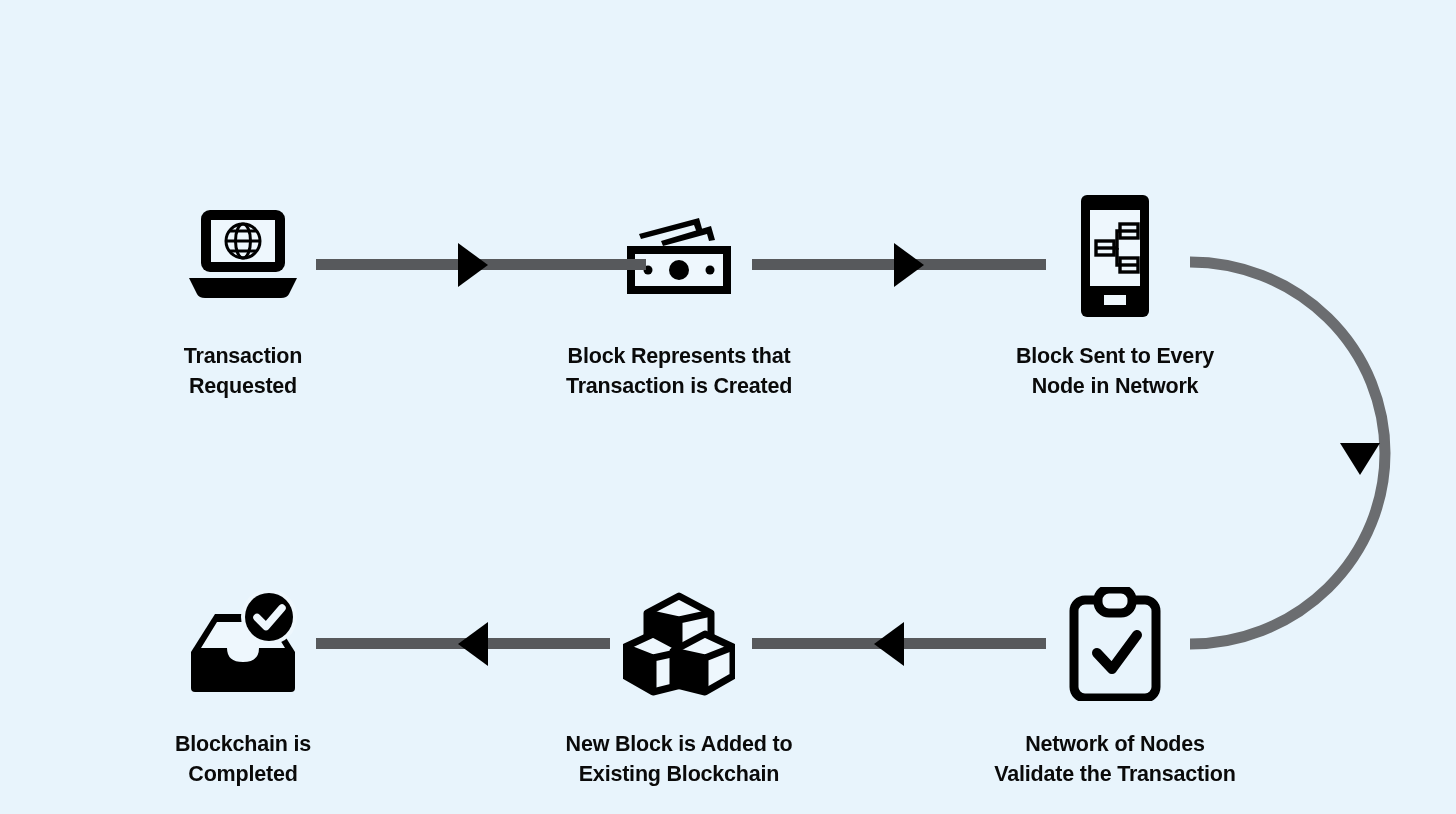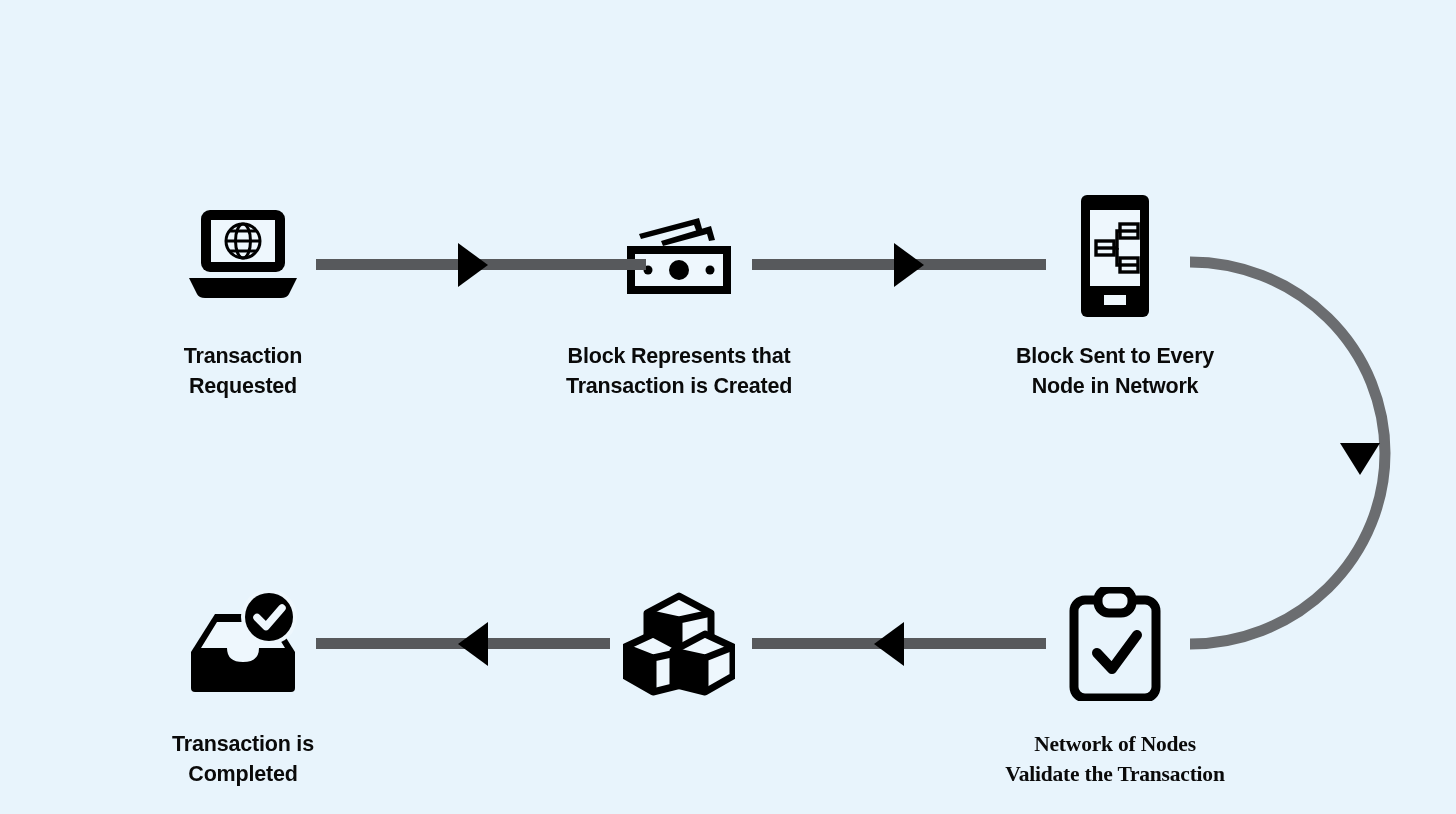--- a/index.html
+++ b/index.html
@@ -43,21 +43,21 @@
     letter-spacing: -0.2px;
     white-space: pre-line;
   }
   
   #node-1 { left: 85px;  top: 148px; }
   #node-2 { left: 521px; top: 148px; }
   #node-3 { left: 957px; top: 148px; }
   
   #node-4 { left: 85px;  top: 536px; }
   #node-5 { left: 521px; top: 536px; }
-  #node-6 { left: 957px; top: 536px; font-family: Liberation Serif, serif; }
+  #node-6 { left: 957px; top: 536px; }
 
   .connector {
     position: absolute;
   }
   .bar {
     position: absolute;
     height: 11px;
     background: #57595c;
     top: 0;
   }
@@ -167,21 +167,21 @@
   <div class="node" id="node-4">
     <div class="node-icon">
       <svg width="124" height="108" viewBox="0 0 124 108" aria-hidden="true">
         <path d="M10 62 L34 24 L90 24 L114 62 L114 98 Q114 102 110 102 L14 102 Q10 102 10 98 Z" fill="#000"></path>
         <path d="M36 32 L88 32 L104 58 L78 58 Q78 72 62 72 Q46 72 46 58 L20 58 Z" fill="#eef7fd"></path>
         <circle cx="88" cy="27" r="28" fill="#eef7fd"></circle>
         <circle cx="88" cy="27" r="24" fill="#000"></circle>
         <path d="M76 27.5 L85 36.5 L101 18" fill="none" stroke="#eef7fd" stroke-width="7.5" stroke-linecap="round" stroke-linejoin="round"></path>
       </svg>
     </div>
-    <div class="node-label">Transaction is
+    <div class="node-label">Blockchain is
 Completed</div>
   </div>
 
   <div class="node" id="node-5">
     <div class="node-icon">
       <svg width="112" height="108" viewBox="0 0 112 108" aria-hidden="true">
 
         <path d="M56 6 L88 23 L88 56 L56 73 L24 56 L24 23 Z" fill="#000"></path>
         <path d="M56 30 L56 73 L88 56 L88 23 Z" fill="#eef7fd"></path>
         <path d="M56 30 L88 23 L56 6 L24 23 Z" fill="#eef7fd"></path>
@@ -194,20 +194,22 @@
         <path d="M30 44 L62 61 L62 94 L30 102 L2 86 L2 57 Z" fill="none" stroke="#000" stroke-width="7" stroke-linejoin="round"></path>
         <path d="M30 68 L30 102 M30 68 L2 57 M30 68 L62 61" fill="none" stroke="#000" stroke-width="7" stroke-linejoin="round"></path>
 
         <path d="M82 44 L110 57 L110 86 L82 102 L50 94 L50 61 Z" fill="#000"></path>
         <path d="M82 68 L82 102 L110 86 L110 57 Z" fill="#eef7fd"></path>
         <path d="M82 68 L110 57 L82 44 L50 61 Z" fill="#eef7fd"></path>
         <path d="M82 44 L110 57 L110 86 L82 102 L50 94 L50 61 Z" fill="none" stroke="#000" stroke-width="7" stroke-linejoin="round"></path>
         <path d="M82 68 L82 102 M82 68 L50 61 M82 68 L110 57" fill="none" stroke="#000" stroke-width="7" stroke-linejoin="round"></path>
       </svg>
     </div>
+    <div class="node-label">New Block is Added to
+Existing Blockchain</div>
   </div>
 
   <div class="node" id="node-6">
     <div class="node-icon">
       <svg width="92" height="114" viewBox="0 0 92 114" aria-hidden="true">
         <rect x="5" y="13" width="82" height="98" rx="11" ry="11" fill="none" stroke="#000" stroke-width="9"></rect>
         <rect x="29" y="2" width="34" height="24" rx="11" ry="11" fill="#eef7fd" stroke="#000" stroke-width="9"></rect>
         <path d="M28 66 L43 82 L68 48" fill="none" stroke="#000" stroke-width="10" stroke-linecap="round" stroke-linejoin="round"></path>
       </svg>
     </div>

